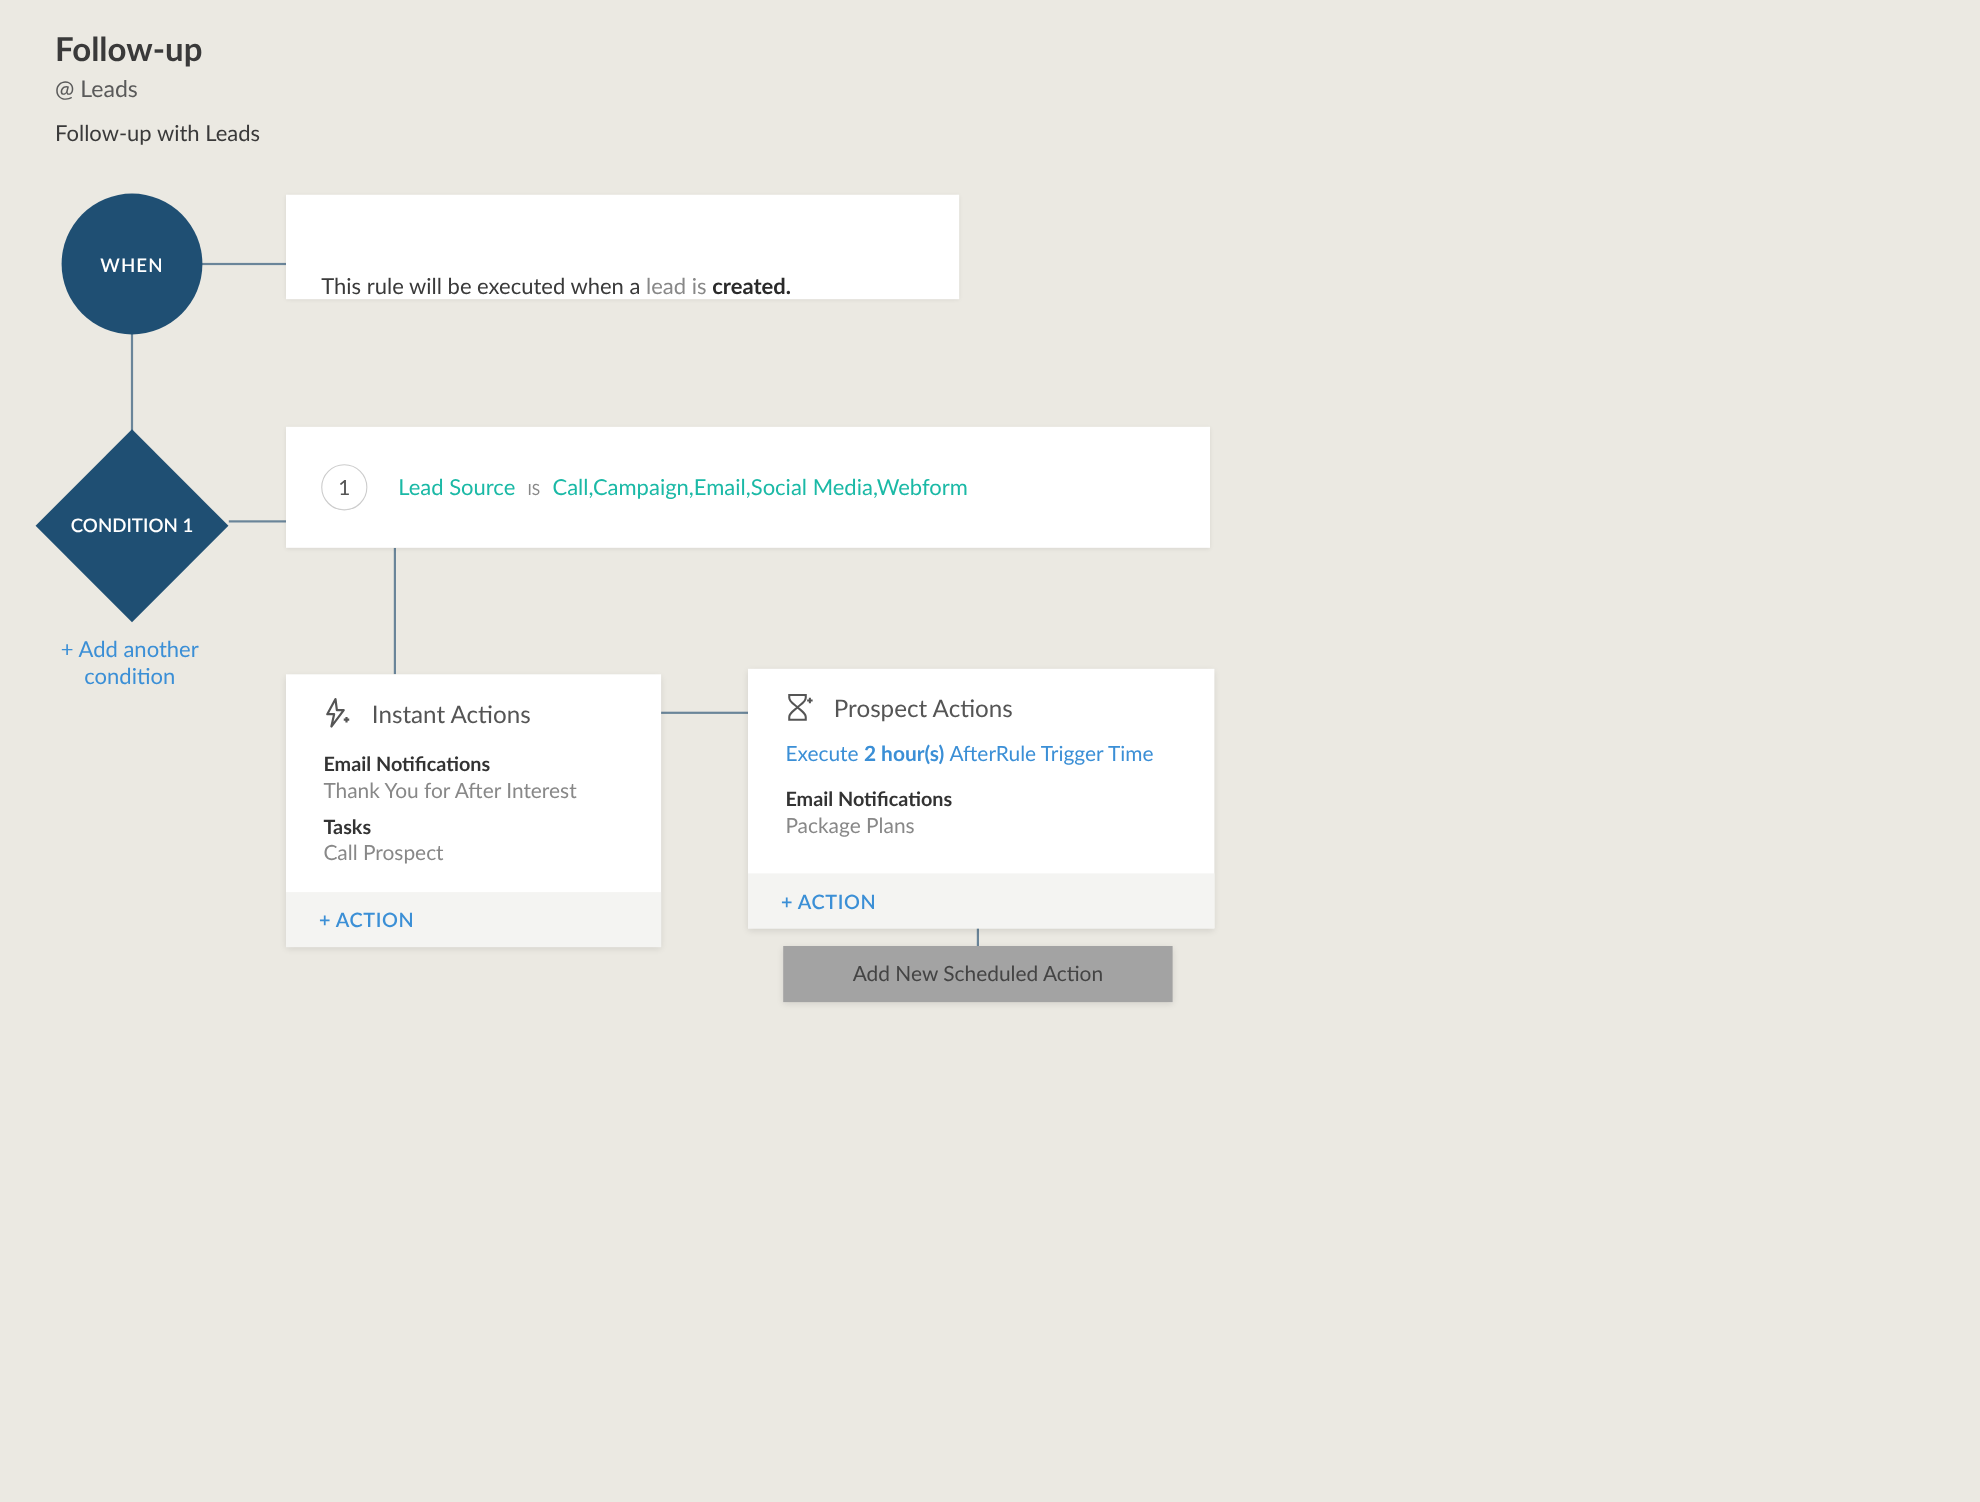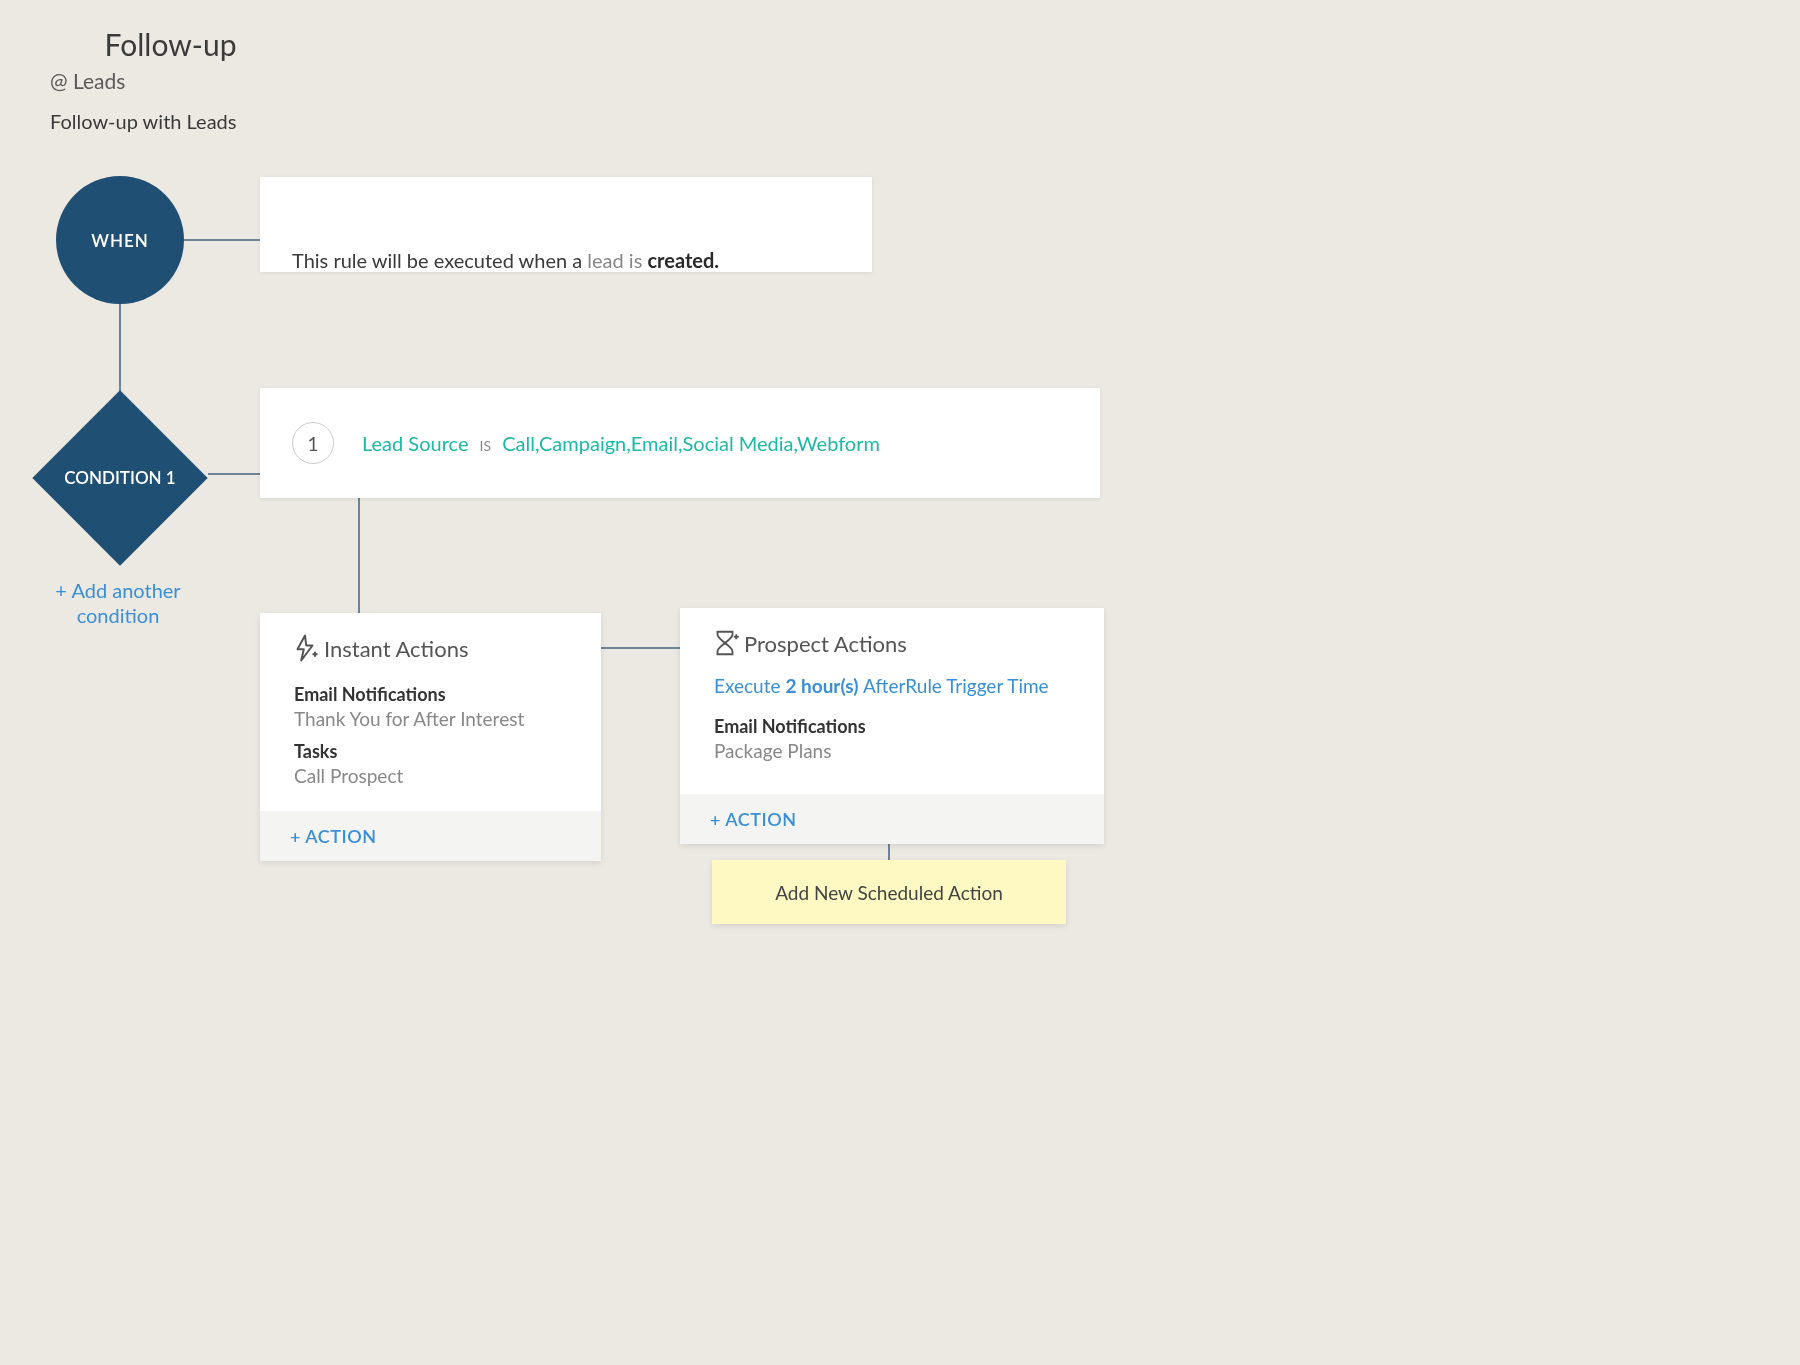--- a/index.html
+++ b/index.html
@@ -15,24 +15,23 @@
       position: relative;
       overflow: hidden;
     }
     .header {
       position: absolute;
       top: 26px;
       left: 50px;
     }
     .page-title {
       font-size: 30px;
-      font-weight: 400;
+      font-weight: 700;
       color: #3a3a3a;
       margin-bottom: 6px;
-      text-align: right;
     }
     .page-scope {
       font-size: 21px;
       color: #5a5a5a;
       margin-bottom: 16px;
     }
     .page-description {
       font-size: 20px;
       color: #3a3a3a;
     }
@@ -173,21 +172,21 @@
       z-index: 2;
     }
     .panel-header {
       display: flex;
       align-items: center;
       padding: 20px 30px 12px 30px;
     }
     .panel-header-title {
       font-size: 22px;
       color: #555;
-      margin-left: 4px;
+      margin-left: 18px;
     }
     .panel-header svg {
       width: 30px;
       height: 30px;
     }
     .panel-body {
       padding: 0 34px;
     }
     .section-heading {
       font-size: 18px;
@@ -236,22 +235,22 @@
     }
     .scheduled-execute .dark {
       color: #3b8fd6;
     }
     
     .add-scheduled-btn {
       position: absolute;
       top: 860px;
       left: 712px;
       width: 354px;
-      height: 64px;
-      background: #fef9c3;
+      height: 51px;
+      background: #a3a3a3;
       box-shadow: 0 2px 6px rgba(0,0,0,0.1);
       display: flex;
       align-items: center;
       justify-content: center;
       font-size: 19px;
       color: #444;
       cursor: pointer;
       z-index: 2;
     }
     

